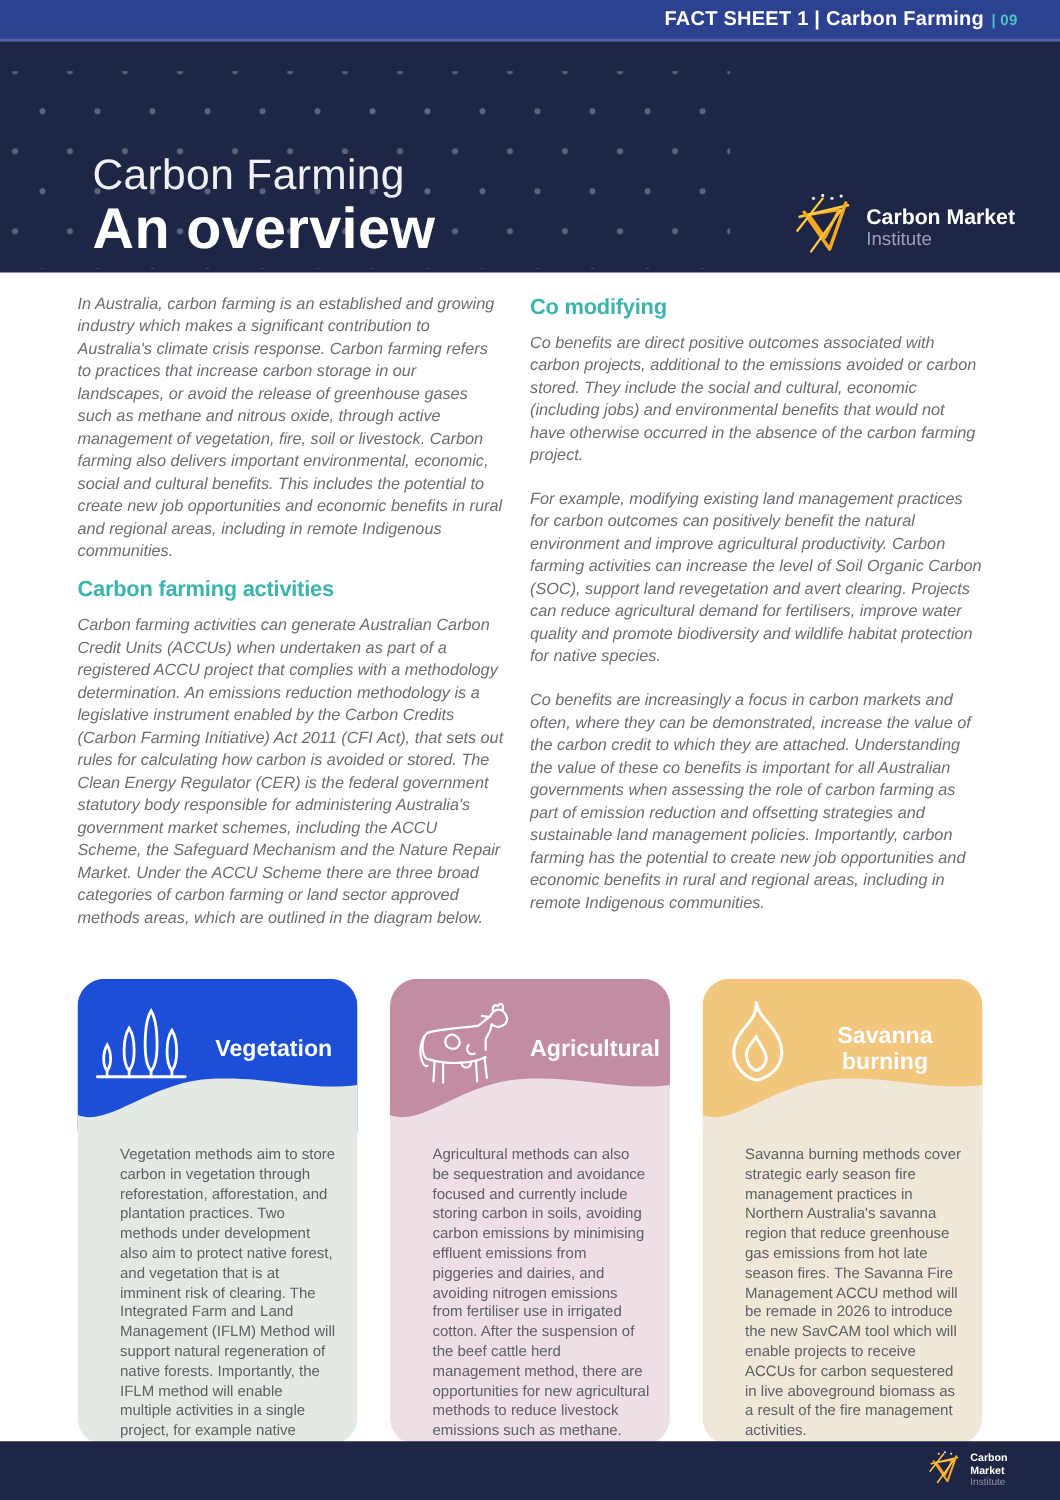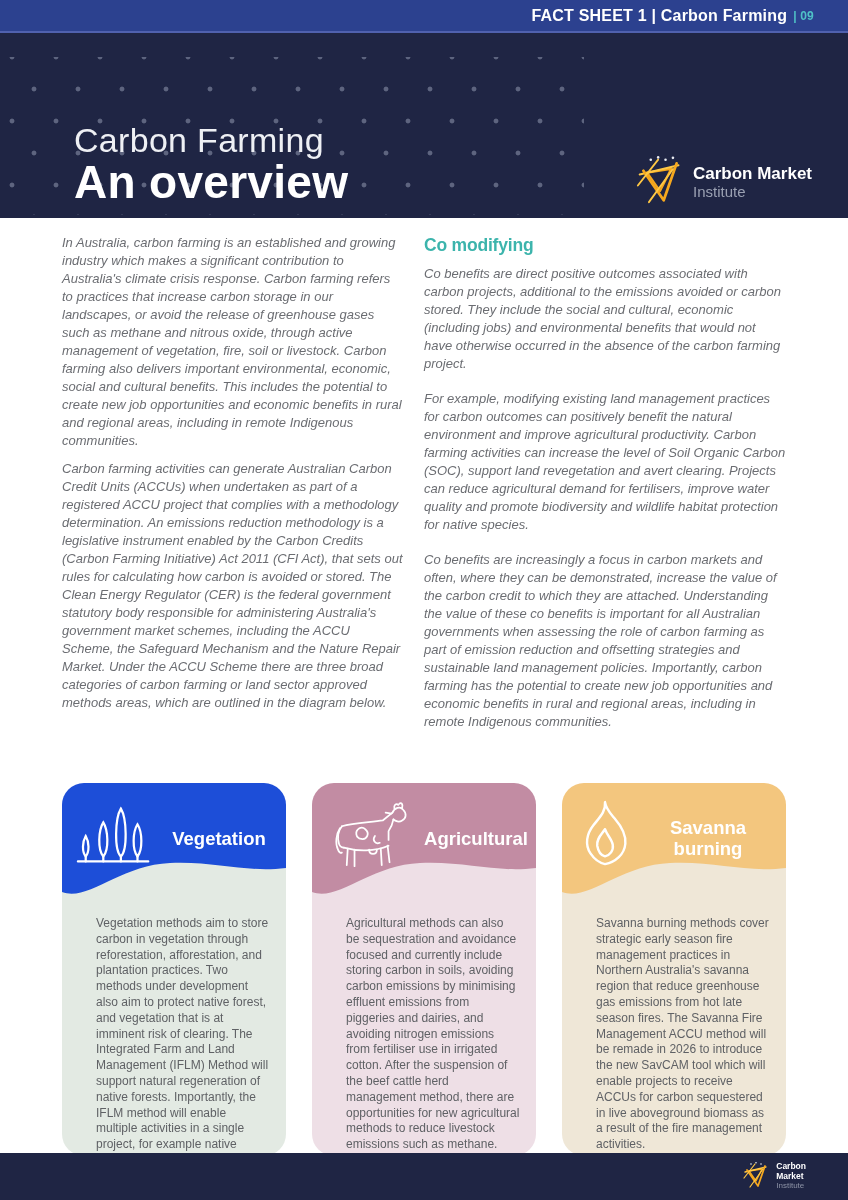--- a/index.html
+++ b/index.html
@@ -87,20 +87,21 @@
       <span class="f-lines">
         <span class="lg-title">Carbon Market</span>
         <span class="lg-sub">Institute</span>
       </span>
     </div>
   </div>
 
   <div class="main">
     <div class="col-left">
       <p>In Australia, carbon farming is an established and growing industry which makes a significant contribution to Australia's climate crisis response. Carbon farming refers to practices that increase carbon storage in our landscapes, or avoid the release of greenhouse gases such as methane and nitrous oxide, through active management of vegetation, fire, soil or livestock. Carbon farming also delivers important environmental, economic, social and cultural benefits. This includes the potential to create new job opportunities and economic benefits in rural and regional areas, including in remote Indigenous communities.</p>
+      <h2 class="sec second">Carbon farming activities</h2>
       <p>Carbon farming activities can generate Australian Carbon Credit Units (ACCUs) when undertaken as part of a registered ACCU project that complies with a methodology determination. An emissions reduction methodology is a legislative instrument enabled by the Carbon Credits (Carbon Farming Initiative) Act 2011 (CFI Act), that sets out rules for calculating how carbon is avoided or stored. The Clean Energy Regulator (CER) is the federal government statutory body responsible for administering Australia's government market schemes, including the ACCU Scheme, the Safeguard Mechanism and the Nature Repair Market. Under the ACCU Scheme there are three broad categories of carbon farming or land sector approved methods areas, which are outlined in the diagram below.</p>
     </div>
     <div class="col-right">
       <h2 class="sec">Co modifying</h2>
       <p>Co benefits are direct positive outcomes associated with carbon projects, additional to the emissions avoided or carbon stored. They include the social and cultural, economic (including jobs) and environmental benefits that would not have otherwise occurred in the absence of the carbon farming project.</p>
       <p>For example, modifying existing land management practices for carbon outcomes can positively benefit the natural environment and improve agricultural productivity. Carbon farming activities can increase the level of Soil Organic Carbon (SOC), support land revegetation and avert clearing. Projects can reduce agricultural demand for fertilisers, improve water quality and promote biodiversity and wildlife habitat protection for native species.</p>
       <p>Co benefits are increasingly a focus in carbon markets and often, where they can be demonstrated, increase the value of the carbon credit to which they are attached. Understanding the value of these co benefits is important for all Australian governments when assessing the role of carbon farming as part of emission reduction and offsetting strategies and sustainable land management policies. Importantly, carbon farming has the potential to create new job opportunities and economic benefits in rural and regional areas, including in remote Indigenous communities.</p>
     </div>
   </div>
 

